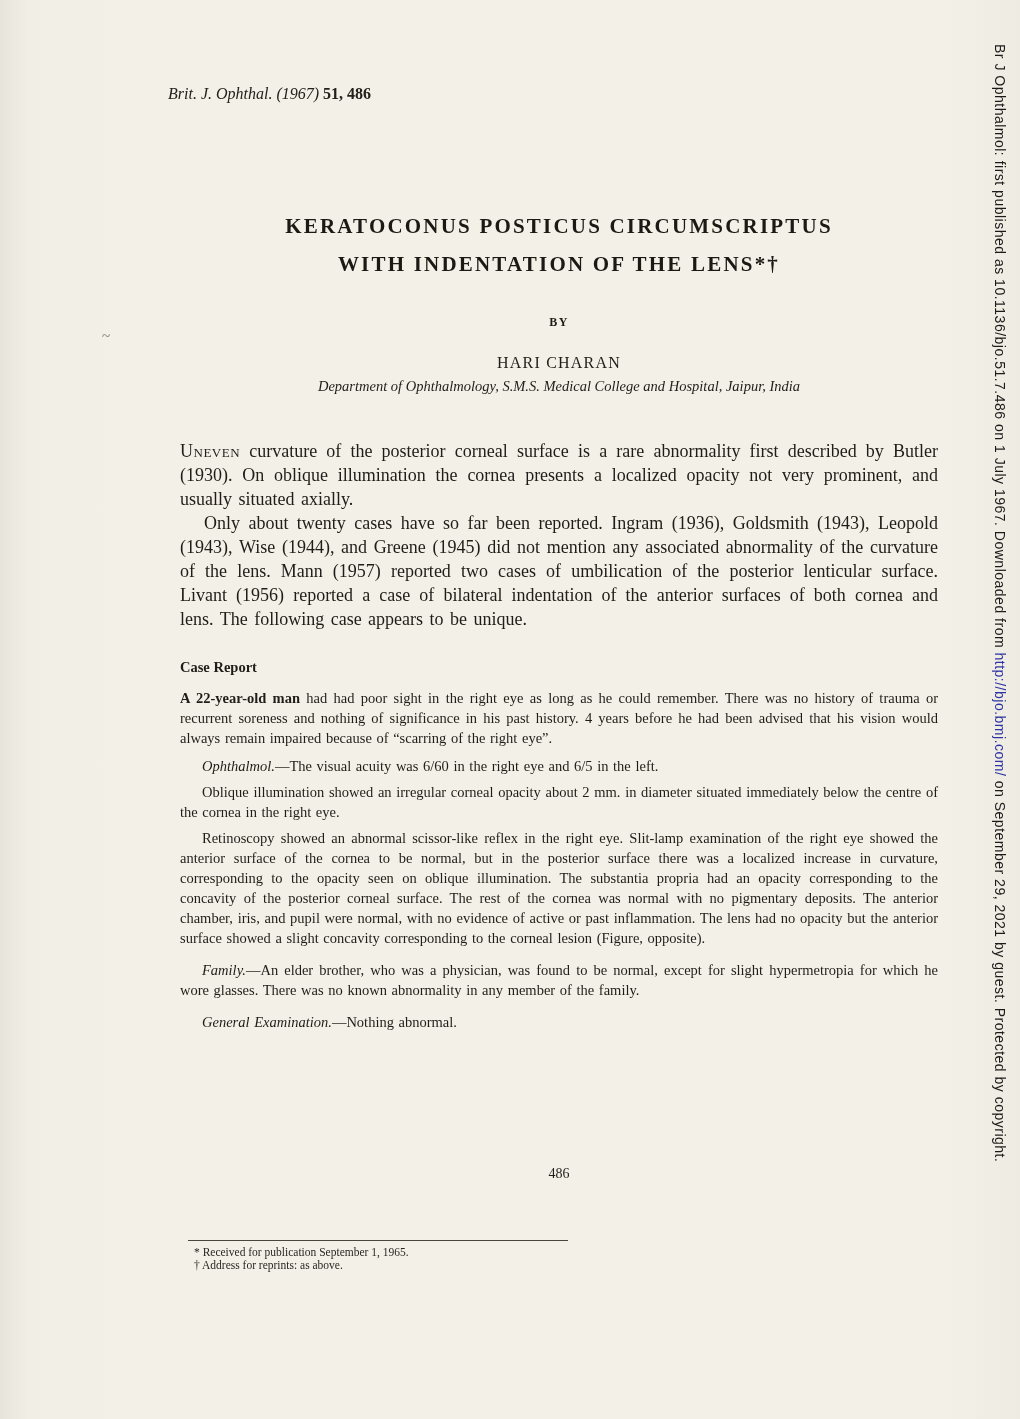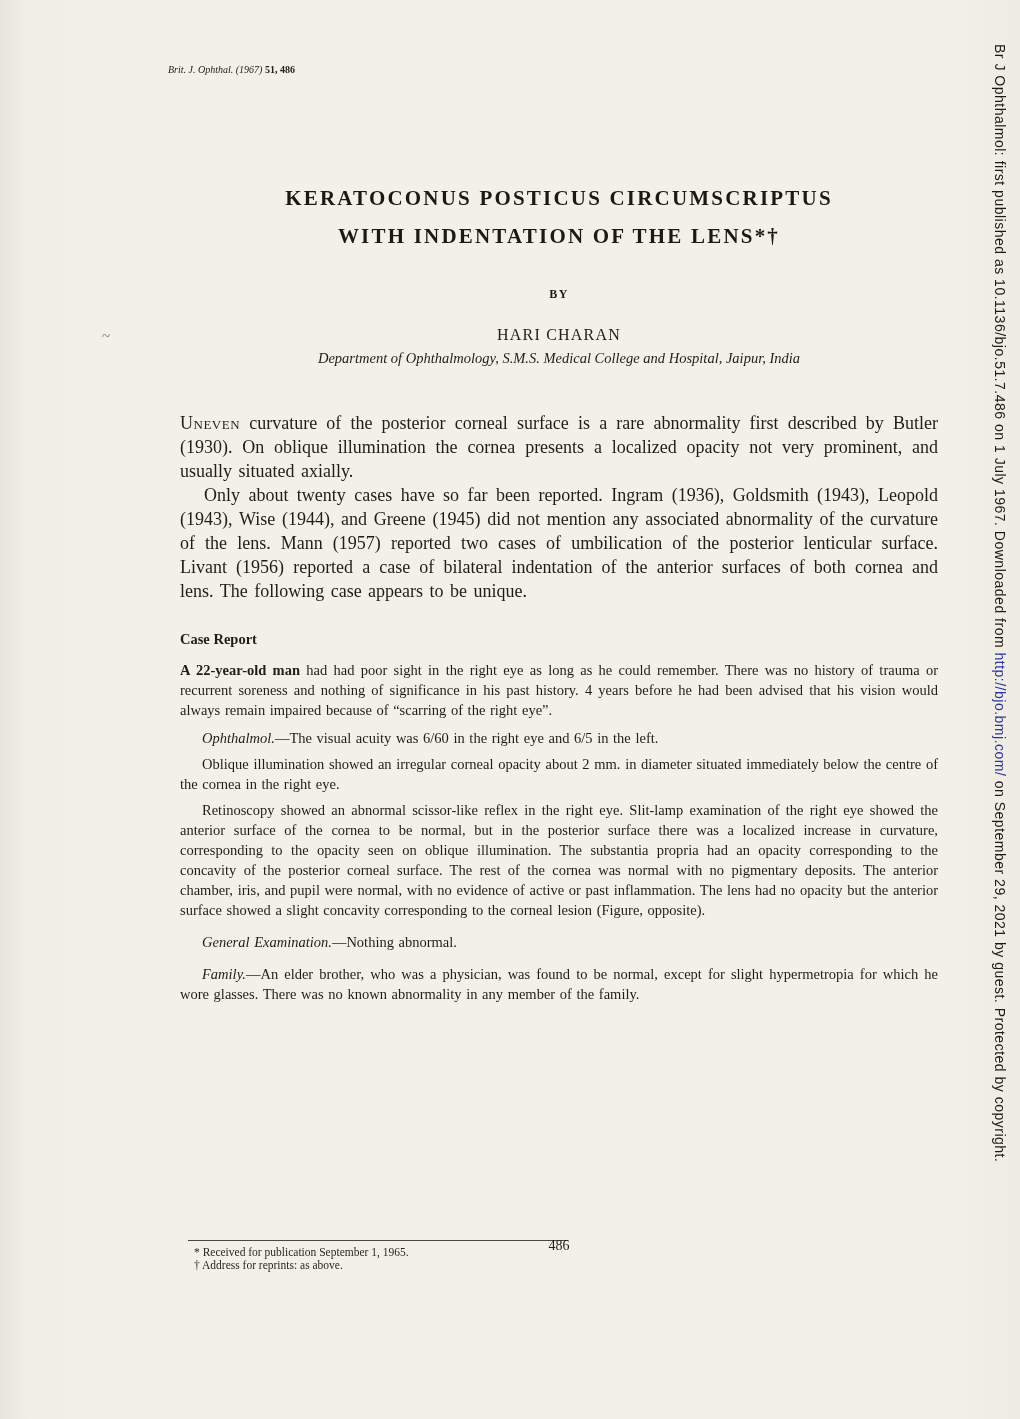--- a/index.html
+++ b/index.html
@@ -13,22 +13,22 @@
   }
   .page {
     position:absolute; inset:0;
     background:linear-gradient(90deg,#e7e4db 0px,#f1eee6 28px,#f3f0e8 120px,#f3f0e8 93%,#eeebe2 100%),
                #f3f0e8;
   }
   .content {
     position:absolute; left:180px; top:0; width:758px;
   }
   .journal-ref {
-    padding-top:64px; margin-left:-12px;
-    font-size:10px; color:#24211c;
+    padding-top:85px; margin-left:-12px;
+    font-size:16px; color:#24211c;
   }
   .journal-ref .it { font-style:italic; }
   .journal-ref .b  { font-weight:bold; }
   .title {
     margin-top:104px; text-align:center;
     font-size:21px; font-weight:bold; letter-spacing:2.2px;
     line-height:38px; color:#1c1914;
   }
   .byline {
     margin-top:32px; text-align:center;
@@ -66,21 +66,21 @@
   .b  { font-weight:bold; }
   .footnotes {
     position:absolute; left:180px; top:1240px; width:758px;
     font-size:11.5px; line-height:13px; color:#2a2722;
   }
   .footnote-rule {
     width:380px; border-top:1px solid #4a463e; margin-bottom:5px; margin-left:8px;
   }
   .footnotes div.fn { margin-left:14px; }
   .page-number {
-    position:absolute; left:180px; top:1238px; width:758px;
+    position:absolute; left:180px; top:1166px; width:758px;
     text-align:center; font-size:14px;
   }
   .sidebar {
     position:absolute; top:44px; right:12px; height:1340px;
     writing-mode:vertical-rl;
     font-family:"Liberation Sans","DejaVu Sans",sans-serif;
     font-size:14px; letter-spacing:0.5px; color:#1b1a18;
     white-space:nowrap;
   }
   .sidebar .url { color:#2d34a3; }
@@ -121,23 +121,23 @@
     <div class="case-heading">Case Report</div>
 
     <p class="cr"><span class="b">A 22-year-old man</span><span> had had poor sight in the right eye as long as he could remember.  There was no history of trauma or recurrent soreness and nothing of significance in his past history.  4 years before he had been advised that his vision would always remain impaired because of “scarring of the right eye”.</span></p>
 
     <p class="cr indent mt8"><span class="it">Ophthalmol.</span><span>—The visual acuity was 6/60 in the right eye and 6/5 in the left.</span></p>
 
     <p class="cr indent mt6">Oblique illumination showed an irregular corneal opacity about 2 mm. in diameter situated immediately below the centre of the cornea in the right eye.</p>
 
     <p class="cr indent mt6">Retinoscopy showed an abnormal scissor-like reflex in the right eye.  Slit-lamp examination of the right eye showed the anterior surface of the cornea to be normal, but in the posterior surface there was a localized increase in curvature, corresponding to the opacity seen on oblique illumination.  The substantia propria had an opacity corresponding to the concavity of the posterior corneal surface.  The rest of the cornea was normal with no pigmentary deposits.  The anterior chamber, iris, and pupil were normal, with no evidence of active or past inflammation.  The lens had no opacity but the anterior surface showed a slight concavity corresponding to the corneal lesion (Figure, opposite).</p>
 
+    <p class="cr indent mt12"><span class="it">Family.</span><span>—An elder brother, who was a physician, was found to be normal, except for slight hypermetropia for which he wore glasses.  There was no known abnormality in any member of the family.</span></p>
+
     <p class="cr indent mt12"><span class="it">General Examination.</span><span>—Nothing abnormal.</span></p>
-
-    <p class="cr indent mt12"><span class="it">Family.</span><span>—An elder brother, who was a physician, was found to be normal, except for slight hypermetropia for which he wore glasses.  There was no known abnormality in any member of the family.</span></p>
 
   </div>
 
   <div class="footnotes">
     <div class="footnote-rule"></div>
     <div class="fn">*  Received for publication September 1, 1965.</div>
     <div class="fn">†  Address for reprints: as above.</div>
   </div>
 
   <div class="page-number">486</div>

